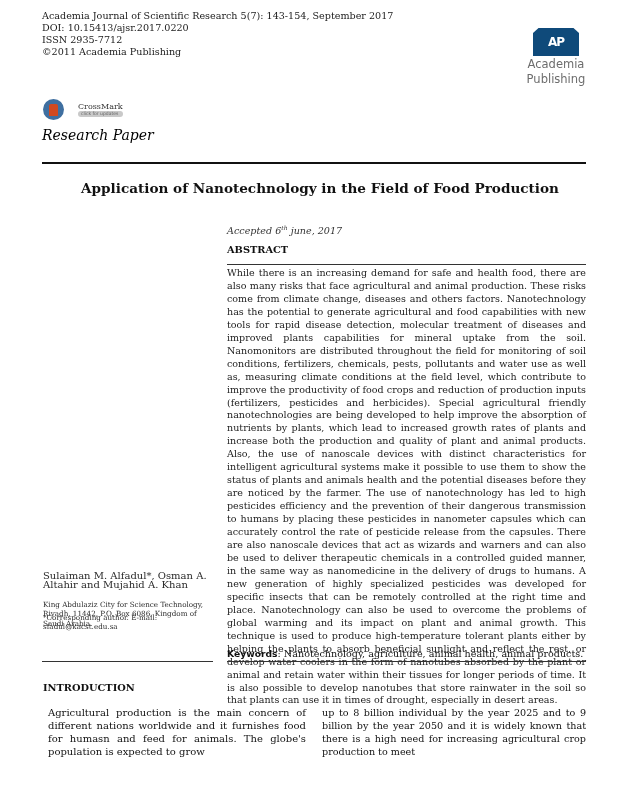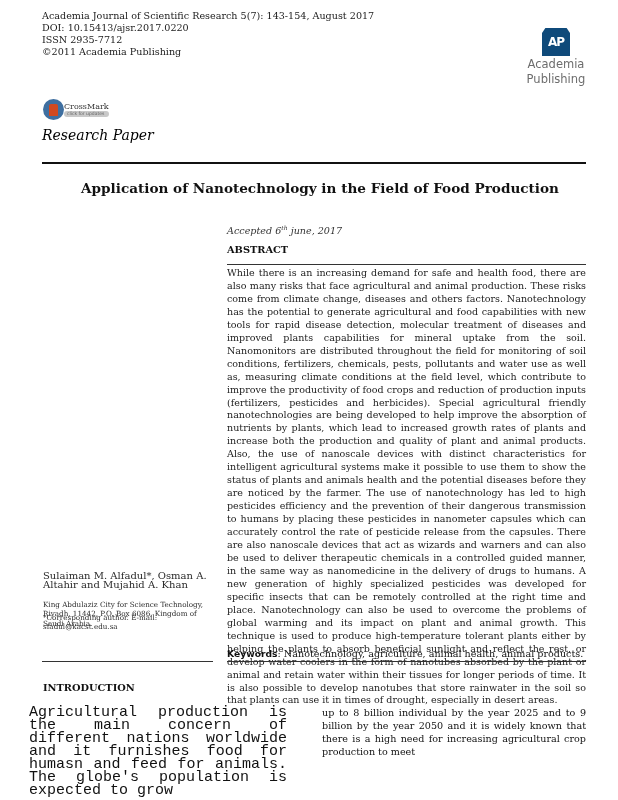--- a/index.html
+++ b/index.html
@@ -2,60 +2,60 @@
 <html><head>
 <meta charset="utf-8">
 <style>
   html, body { margin: 0; padding: 0; background: #ffffff; }
   body { width: 618px; height: 800px; position: relative; overflow: hidden;
          font-family: "DejaVu Serif", "Liberation Serif", serif; color: #111; }
   .abs { position: absolute; }
   .hdr-meta { left: 42px; top: 10px; font-size: 9.6px; line-height: 12px; color: #1a1a1a; }
   .hdr-meta div { white-space: nowrap; }
   .logo { left: 518px; top: 28px; width: 76px; text-align: center; }
-  .logo-mark { width: 28px; height: 28px; margin: 0 auto; background: #0f4a7a;
+  .logo-mark { width: 46px; height: 28px; margin: 0 auto; background: #0f4a7a;
                clip-path: polygon(12% 0, 88% 0, 100% 18%, 100% 100%, 0 100%, 0 18%);
                display: flex; align-items: center; justify-content: center;
                color: #fff; font-family: "DejaVu Sans", sans-serif; font-weight: bold; font-size: 12px;
                letter-spacing: -1px; }
   .logo-text { font-family: "DejaVu Sans", sans-serif; font-size: 11.5px; color: #6d6d6d;
                line-height: 13px; margin-top: 2px; }
   .crossmark { left: 43px; top: 99px; display: flex; align-items: center; }
   .cm-circle { width: 21px; height: 21px; border-radius: 50%; background: #3f6fa0; display: flex;
                align-items: center; justify-content: center; }
   .cm-inner { width: 9px; height: 12px; background: #d2491f; border-radius: 2px 2px 0 0; }
-  .cm-text { margin-left: 0; }
+  .cm-text { margin-left: 14px; }
   .cm-title { font-size: 8px; color: #333; line-height: 9px; font-family: "DejaVu Serif", serif; }
   .cm-pill { font-size: 4.5px; background: #c9c9c9; color: #666; border-radius: 3px; padding: 0 3px;
              line-height: 6px; font-family: "DejaVu Sans", sans-serif; }
   .section-label { left: 42px; top: 127px; font-size: 14px; font-style: italic; color: #000000; }
   .rule-top { left: 42px; top: 162px; width: 544px; height: 2px; background: #111; }
   .title { left: 0; width: 618px; top: 180px; text-align: center; font-weight: bold; font-size: 13.6px; padding-left: 11px; }
   .accepted { left: 227px; top: 224px; font-size: 9.6px; font-style: italic; color: #333; }
   .accepted sup { font-size: 6px; }
   .abstract-h { left: 227px; top: 244px; font-size: 9.8px; font-weight: bold; }
   .rule-abs { left: 227px; top: 264px; width: 359px; height: 1px; background: #333; }
   .abstract { left: 227px; top: 267px; width: 359px; font-size: 9.55px; line-height: 12.95px;
               text-align: justify; color: #1c1c1c; }
   .keywords { left: 227px; top: 648px; font-size: 9.6px; }
   .keywords b { font-family: "DejaVu Sans", sans-serif; font-size: 9.2px; }
   .rule-kw { left: 227px; top: 661px; width: 359px; height: 1px; background: #333; }
   .authors { left: 43px; top: 571px; width: 170px; font-size: 10px; line-height: 9.4px; color: #2a2a2a; }
   .affil { left: 43px; top: 600px; width: 170px; font-size: 7.2px; line-height: 9.4px; color: #2a2a2a; }
   .corr { left: 43px; top: 613px; width: 170px; font-size: 7.2px; line-height: 9.4px; color: #2a2a2a; }
   .rule-side { left: 42px; top: 661px; width: 171px; height: 1px; background: #333; }
   .intro-h { left: 43px; top: 682px; font-size: 9.8px; font-weight: bold; }
-  .col-left { left: 29px; top: 706px; width: 258px; font-size: 15px; line-height: 13px; text-align: justify; font-family: Liberation Mono, monospace; }
+  .col-left { left: 48px; top: 706px; width: 258px; font-size: 10px; line-height: 13px; text-align: justify; }
   .col-right { left: 322px; top: 706px; width: 264px; font-size: 9.6px; line-height: 13px; text-align: justify; }
 </style>
 </head>
 <body>
 
 <div class="abs hdr-meta">
-  <div>Academia Journal of Scientific Research 5(7): 143-154, August 2017</div>
+  <div>Academia Journal of Scientific Research 5(7): 143-154, September 2017</div>
   <div>DOI: 10.15413/ajsr.2017.0220</div>
   <div>ISSN 2935-7712</div>
   <div>©2011 Academia Publishing</div>
 </div>
 
 <div class="abs logo">
   <div class="logo-mark">AP</div>
   <div class="logo-text">Academia</div>
   <div class="logo-text">Publishing</div>
 </div>

